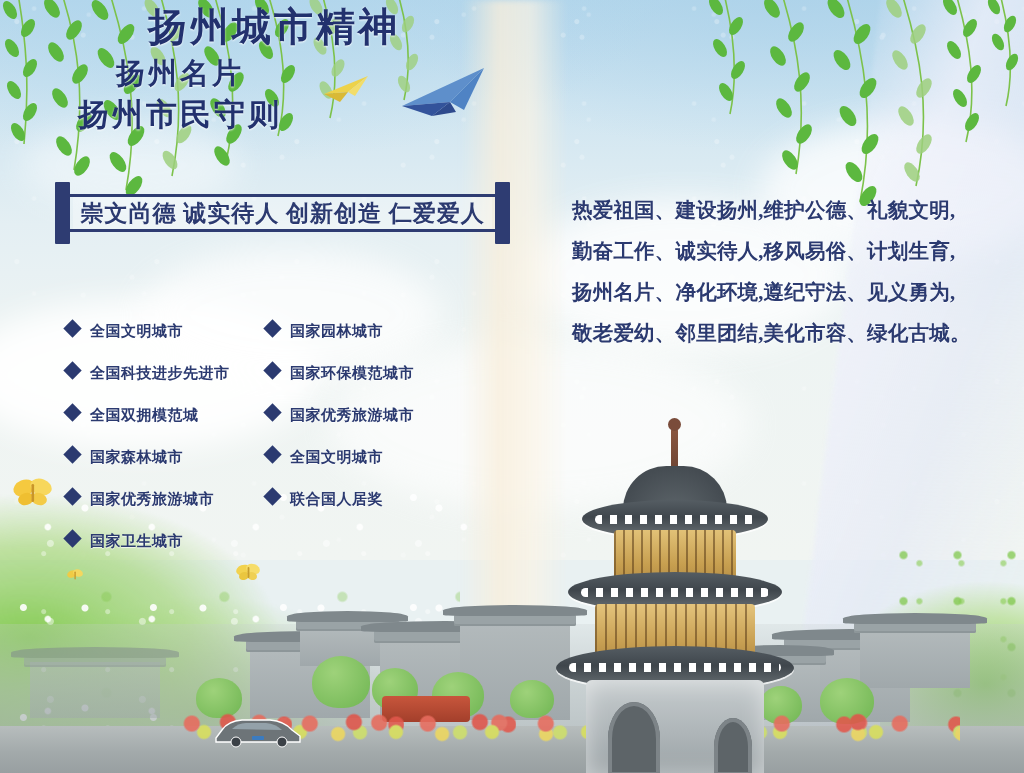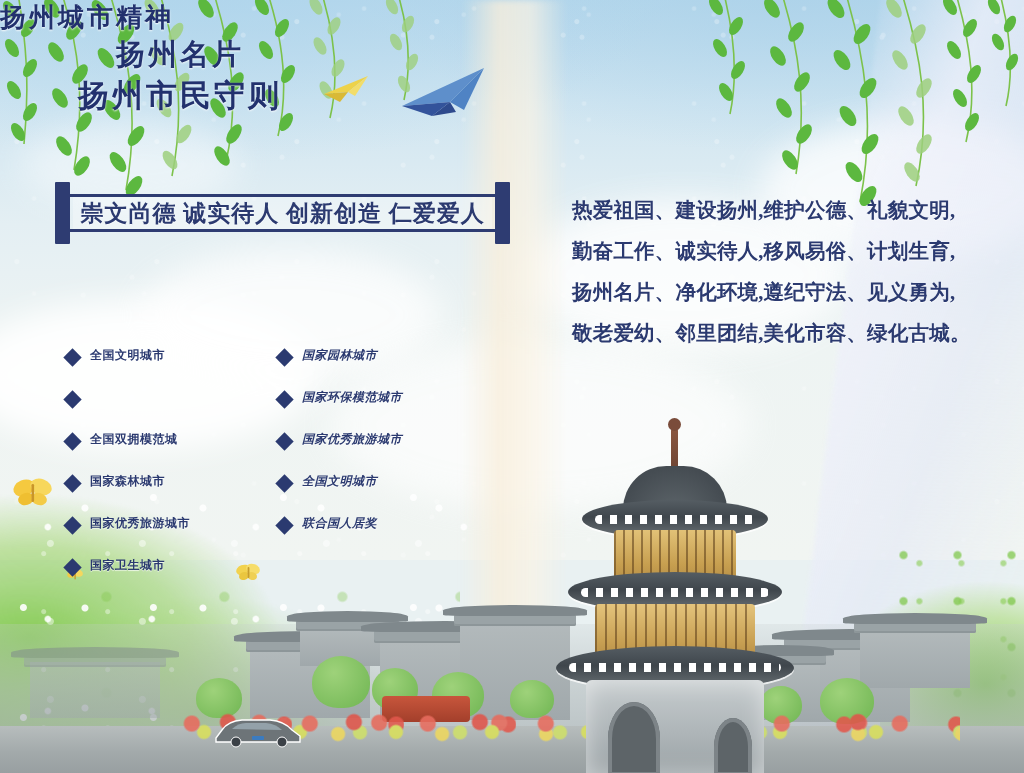--- a/index.html
+++ b/index.html
@@ -172,21 +172,21 @@
       radial-gradient(circle at 72% 38%, #ffffff 0 3px, transparent 4px);
     background-size:130px 110px,104px 92px,118px 100px;
   }
   
   #content{position:absolute;inset:0;}
   .hdr{
     color:#22316e;font-weight:bold;letter-spacing:3px;
     font-family:"Liberation Serif","DejaVu Serif",serif;
     text-shadow:0 1px 2px rgba(255,255,255,.85);
   }
-  #spirit-title{left:82px;top:132px;width:400px;text-align:left;font-size:26px;}
+  #spirit-title{left:82px;top:132px;width:400px;text-align:right;font-size:39px;}
   #card-title{left:82px;top:272px;width:360px;text-align:center;font-size:29px;}
   #code-title{left:600px;top:130px;width:360px;text-align:center;font-size:31px;}
 
   
   #spirit-frame{position:absolute;left:55px;top:182px;width:455px;height:62px;}
   #spirit-frame .bar{
     position:absolute;width:15px;height:62px;top:0;background:#2e3c72;border-radius:1px;
   }
   #spirit-frame .bar.left{left:0;}
   #spirit-frame .bar.right{right:0;}
@@ -201,24 +201,24 @@
     background:rgba(255,255,255,.30);
   }
   #spirit-text{
     color:#2b3a70;font-size:23px;font-weight:bold;letter-spacing:1px;white-space:nowrap;
     text-shadow:0 1px 1px rgba(255,255,255,.7);
   }
   
   #card-list{position:absolute;left:66px;top:322px;width:440px;}
   .cardcol{position:absolute;top:0;}
   .cardcol.c1{left:0;width:220px;}
-  .cardcol.c2{left:212px;width:220px;font-style:italic;}
+  .cardcol.c2{left:200px;width:220px;}
   .cardrow{
-    display:flex;align-items:flex-end;height:42px;
-    color:#2b3a70;font-size:12px;font-weight:bold;letter-spacing:.5px;
+    display:flex;align-items:flex-start;height:42px;
+    color:#2b3a70;font-size:15px;font-weight:bold;letter-spacing:.5px;
     text-shadow:0 1px 1px rgba(255,255,255,.75);
   }
   .dia{
     width:13px;height:13px;background:#2b3a70;transform:rotate(45deg);
     margin-right:11px;flex:0 0 auto;
   }
   
   #code-lines{position:absolute;left:572px;top:190px;width:404px;}
   .codeline{
     color:#2b3a70;font-size:20.5px;font-weight:bold;letter-spacing:.2px;
@@ -502,20 +502,21 @@
     <div class="hdr" id="card-title">扬州名片</div>
 
     <div id="card-list">
       <div class="cardcol c1">
         <div class="cardrow">
           <span class="dia"></span>
           <span>全国文明城市</span>
         </div>
         <div class="cardrow">
           <span class="dia"></span>
+          <span>全国科技进步先进市</span>
         </div>
         <div class="cardrow">
           <span class="dia"></span>
           <span>全国双拥模范城</span>
         </div>
         <div class="cardrow">
           <span class="dia"></span>
           <span>国家森林城市</span>
         </div>
         <div class="cardrow">

